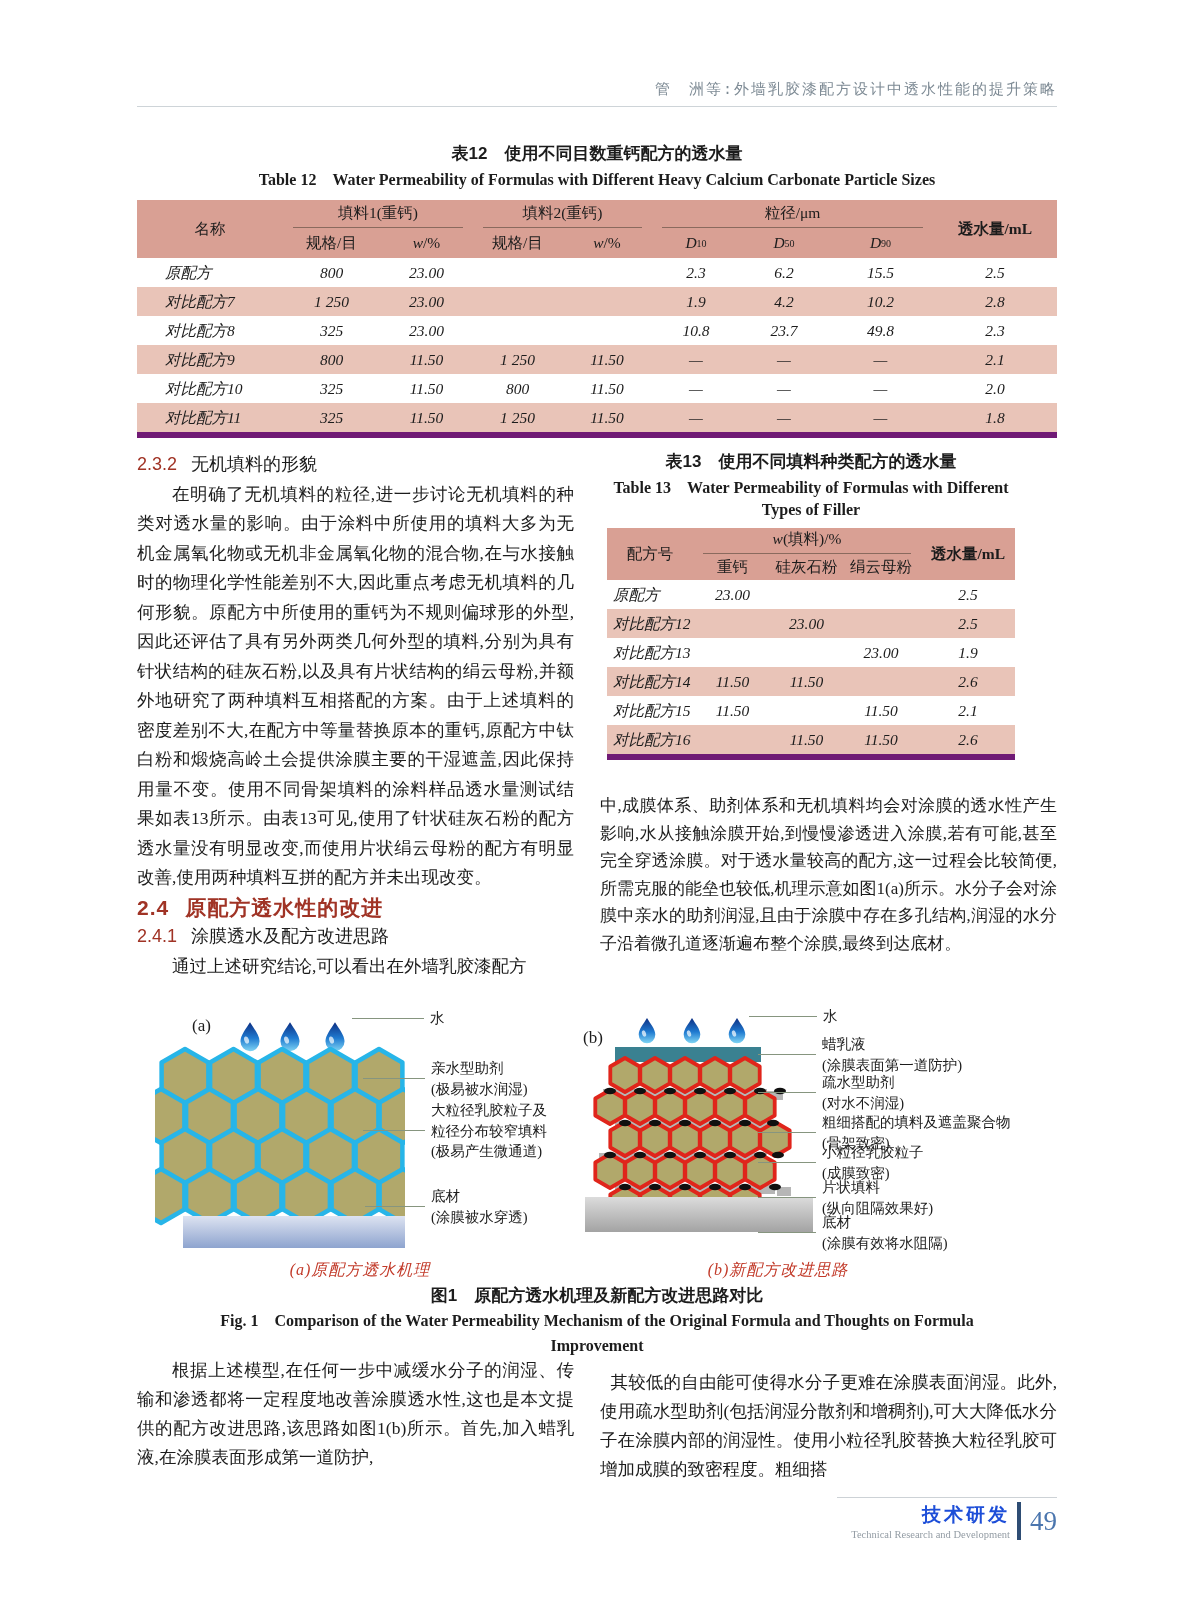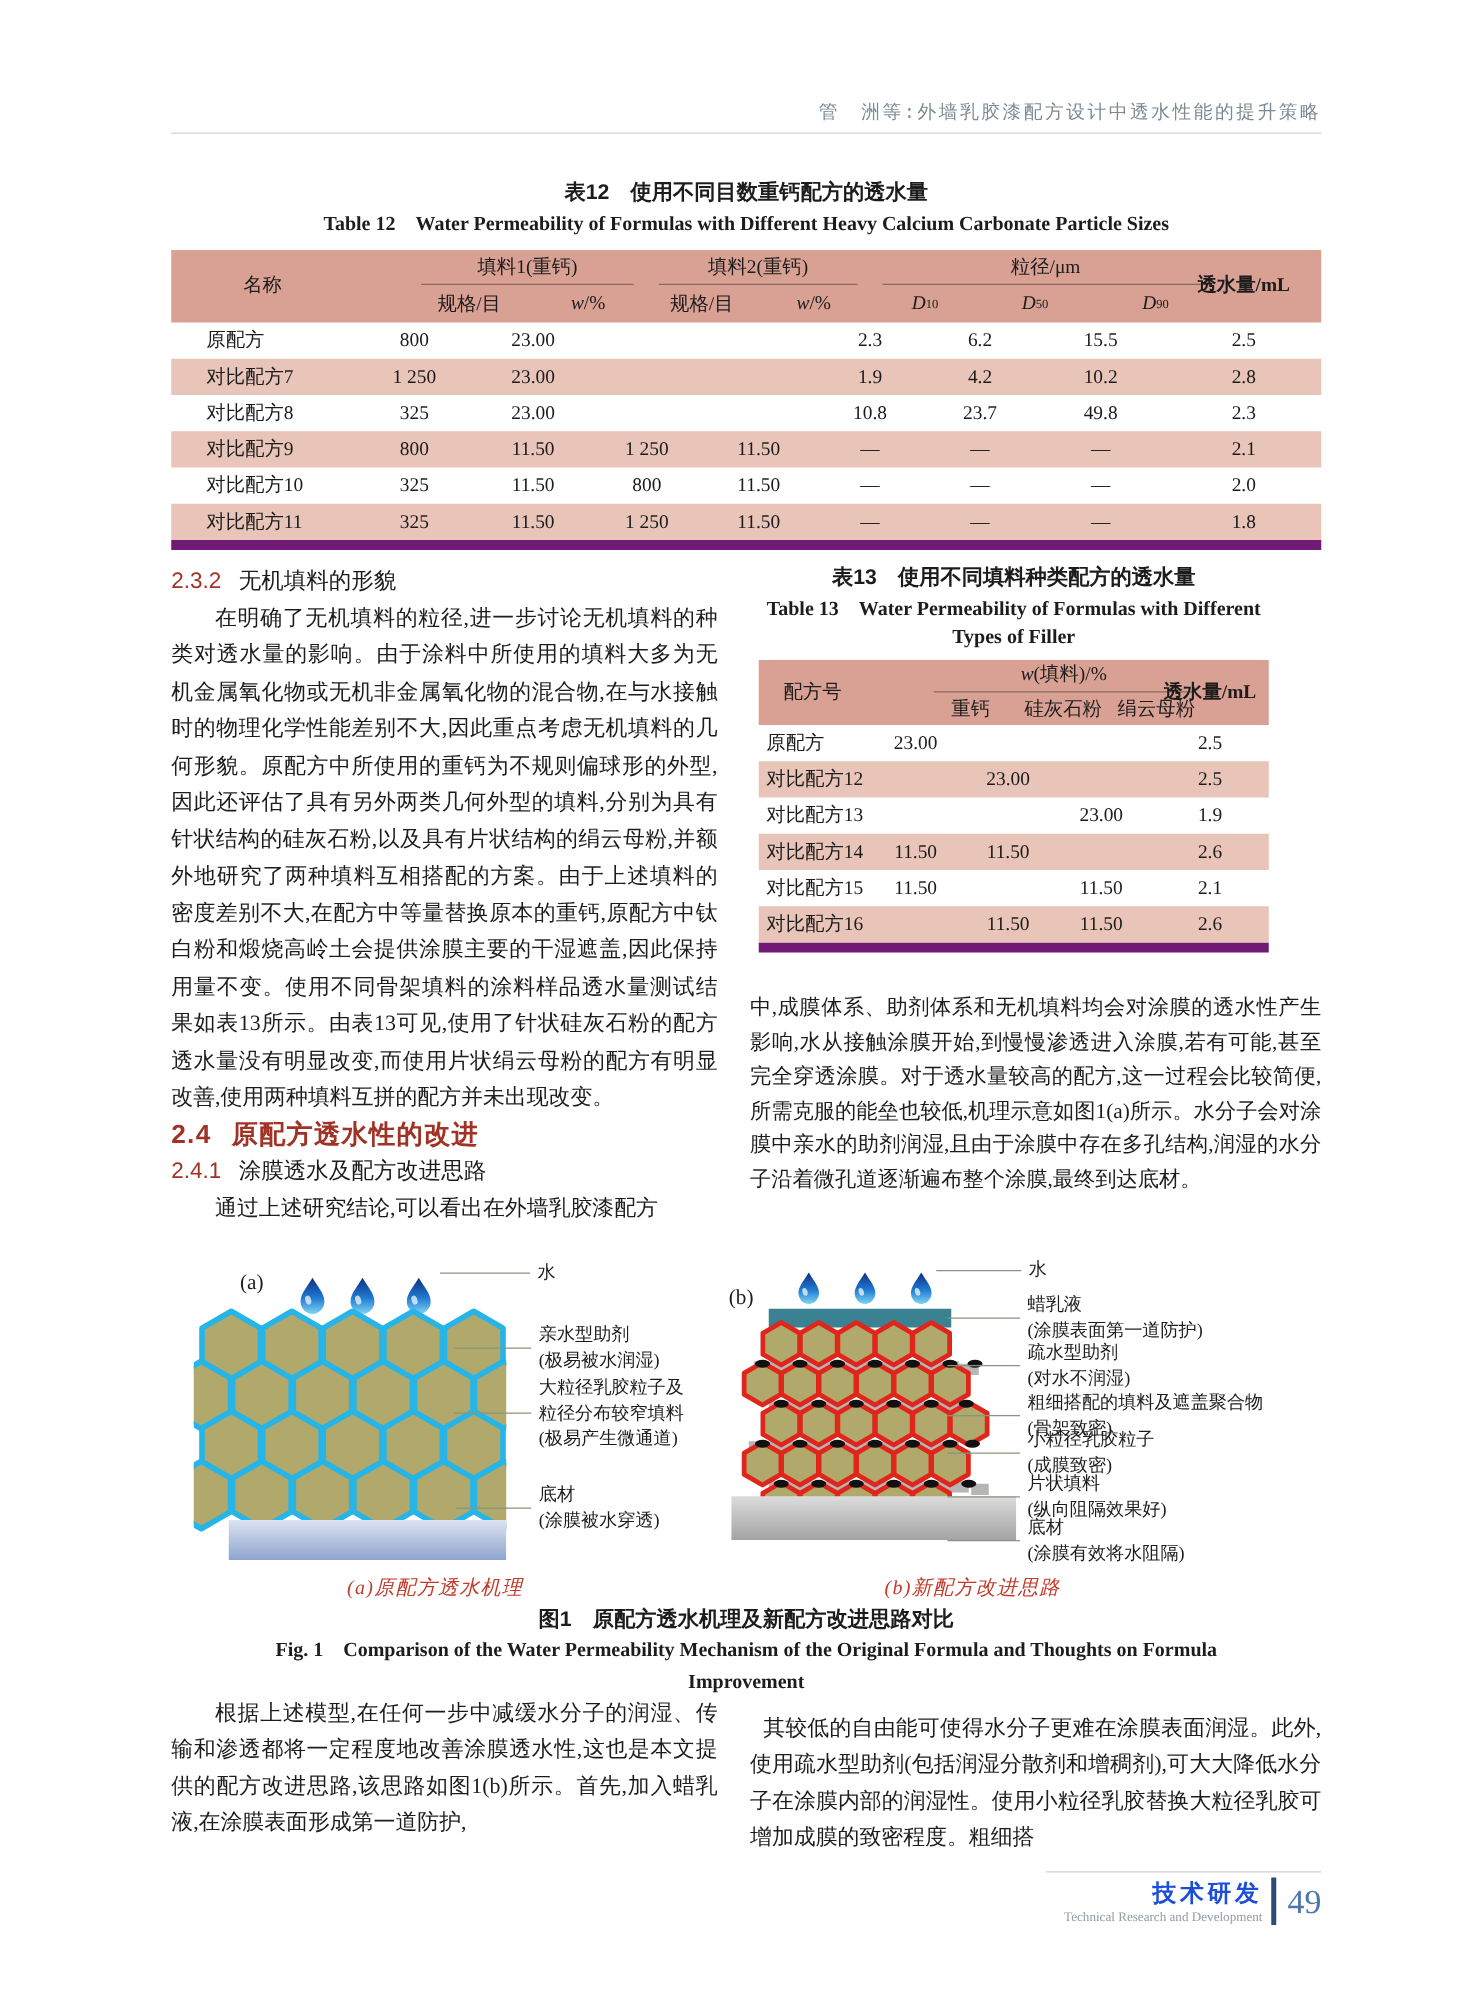--- a/index.html
+++ b/index.html
@@ -7,35 +7,35 @@
         font-family:"Liberation Serif","DejaVu Serif",serif;color:#1c1c1c;}
   
   .running-head{position:absolute;top:80px;left:137px;width:920px;text-align:right;
         font-family:Liberation Mono, monospace;font-size:15px;color:#7d8a94;letter-spacing:2px;}
   .head-rule{position:absolute;top:106px;left:137px;width:920px;border-top:1px solid #ced4d8;}
   
   .tbl-title-cn{text-align:center;font-family:"Liberation Sans","DejaVu Sans",sans-serif;font-weight:bold;font-size:17px;}
   .tbl-title-en{text-align:center;font-weight:bold;font-size:16px;margin-top:4px;line-height:22px;}
   .cols12{display:grid;grid-template-columns:146px 97px 93px 89px 90px 88px 88px 105px 124px;}
   .cols13{display:grid;grid-template-columns:86px 79px 69px 80px 94px;}
-  .t-head{position:relative;background:#d9a094;font-size:15.5px;padding-left:44px;}
+  .t-head{position:relative;background:#d9a094;font-size:15.5px;}
   .t-r1{height:28px;}
   .t-r2{height:30px;}
   .t13 .t-r1{height:26px;} .t13 .t-r2{height:26px;}
   .gcell{display:flex;align-items:flex-end;justify-content:center;}
   .gline{display:block;flex:1;margin:0 10px;text-align:center;border-bottom:1px solid #8a6a5e;padding-bottom:3px;}
   .gspan2{grid-column:span 2;} .gspan3{grid-column:span 3;}
   .h-abs-left{position:absolute;left:0;top:0;text-align:center;}
   .h-abs-right{position:absolute;right:0;top:0;text-align:center;font-weight:bold;}
   .t12 .h-abs-left{width:146px;height:58px;line-height:58px;}
   .t12 .h-abs-right{width:124px;height:58px;line-height:58px;}
   .t13 .h-abs-left{width:86px;height:52px;line-height:52px;}
   .t13 .h-abs-right{width:94px;height:52px;line-height:52px;}
   .sub-c{display:flex;align-items:center;justify-content:center;}
-  .t-rows{border-bottom:8px solid #701a75;}
+  .t-rows{border-bottom:6px solid #701a75;font-style:italic;}
   .t-row{height:29px;line-height:29px;font-size:15.5px;text-align:center;}
   .t-row:nth-child(even){background:#e9c4b8;}
   .t12 .t-row .c0{text-align:left;padding-left:28px;}
   .t13 .t-row .c0{text-align:left;padding-left:6px;}
   .t12{position:absolute;left:137px;top:142px;width:920px;}
   .t12 .t-grid{margin-top:9px;}
   .t13{position:absolute;left:607px;top:450px;width:408px;}
   .t13 .t-grid{margin-top:7px;}
   
   .col-left{position:absolute;left:137px;top:450px;width:437px;font-size:17.5px;line-height:29.5px;text-align:justify;}
@@ -52,21 +52,21 @@
   
   .fig1{position:absolute;left:137px;top:1002px;width:920px;height:345px;}
   .fig-tag{position:absolute;font-size:17px;}
   .tag-a{left:55px;top:14px;} .tag-b{left:446px;top:26px;}
   .svg-a{position:absolute;left:18px;top:16px;}
   .svg-b{position:absolute;left:448px;top:14px;}
   .fig-label{position:absolute;display:flex;align-items:center;}
   .leader{border-top:1px solid #86957f;height:0;}
   .lab-lines{padding-left:6px;font-size:14.5px;line-height:20.5px;white-space:nowrap;}
   .cap{position:absolute;width:280px;text-align:center;color:#c23a29;font-size:16px;font-style:italic;letter-spacing:1px;}
-  .cap-a{left:71px;top:258px;} .cap-b{left:501px;top:258px;}
+  .cap-a{left:83px;top:258px;} .cap-b{left:501px;top:258px;}
   .figcap-cn{position:absolute;left:0;top:282px;width:920px;text-align:center;
         font-family:"Liberation Sans","DejaVu Sans",sans-serif;font-weight:bold;font-size:17px;}
   .figcap-en{position:absolute;left:40px;top:306px;width:840px;text-align:center;font-weight:bold;font-size:16px;line-height:25px;}
   
   .foot-rule{position:absolute;left:837px;top:1497px;width:220px;border-top:1px solid #cdd2d6;}
   .footer{position:absolute;top:1502px;left:797px;width:260px;display:flex;align-items:center;justify-content:flex-end;}
   .foot-txt{text-align:right;}
   .foot-cn{font-family:"Liberation Sans","DejaVu Sans",sans-serif;font-weight:bold;font-size:19px;color:#1d4ed8;letter-spacing:3px;}
   .foot-en{font-size:10.5px;color:#939ca4;margin-top:1px;}
   .foot-bar{width:4px;height:38px;background:#2e4d74;margin:0 9px 0 7px;}

